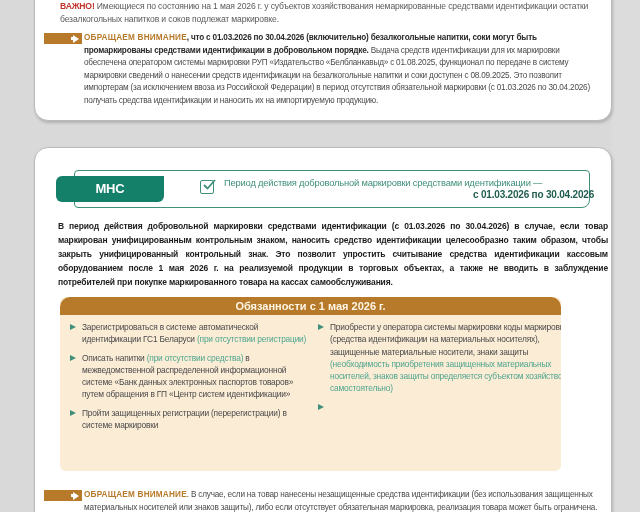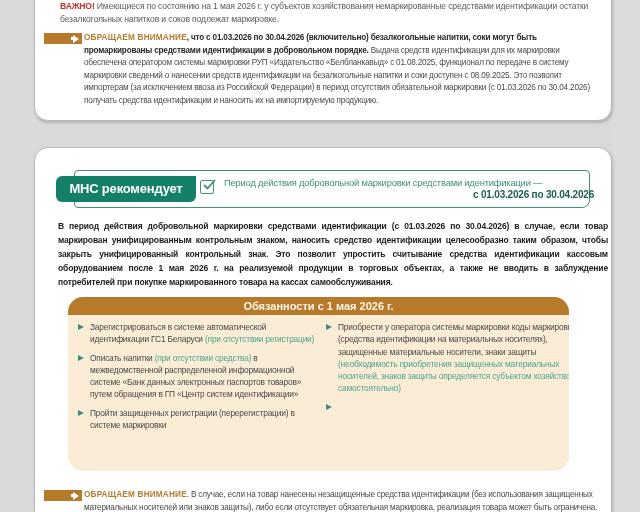--- a/index.html
+++ b/index.html
@@ -53,21 +53,21 @@
     }
     .notice-title { color: #b77a2a; font-weight: bold; letter-spacing: 0.2px; }
     .notice-bold { color: #2a2a2a; font-weight: bold; }
 
     .rec-frame {
       position: absolute; left: 74px; top: 170px; width: 516px; height: 38px;
       border: 1.3px solid #3f8f7b; border-radius: 4px 4px 8px 4px;
       border-left: 1.3px solid #3f8f7b;
     }
     .rec-badge {
-      position: absolute; left: 56px; top: 176px; width: 140px; height: 26px;
+      position: absolute; left: 56px; top: 176px; width: 108px; height: 26px;
       background: #14806a; color: #ffffff;
       border-radius: 6px 0 6px 6px;
       font-size: 13px; font-weight: bold; line-height: 26px; text-align: center;
       letter-spacing: -0.2px;
     }
     .rec-check {
       position: absolute; left: 200px; top: 180px; width: 14px; height: 14px;
       border: 1.5px solid #3f8f7b; border-radius: 2px; background: #fff;
     }
     .rec-check svg { position: absolute; left: 1px; top: -3px; }
@@ -77,22 +77,22 @@
     }
     .rec-date { display: block; color: #1f5d50; font-weight: bold; font-size: 10px; text-align: right; }
 
     .para {
       position: absolute; left: 58px; top: 219px; width: 550px;
       font-size: 8.5px; line-height: 14px; color: #1c1c1c; font-weight: bold;
       text-align: justify; letter-spacing: -0.15px;
     }
 
     .duties {
-      position: absolute; left: 68px; top: 297px; width: 501px; height: 174px;
-      background: #fbecd6; border-radius: 15px; overflow: hidden;
+      position: absolute; left: 60px; top: 297px; width: 501px; height: 174px;
+      background: #fbecd6; border-radius: 6px; overflow: hidden;
     }
     .duties-head {
       height: 18px; background: #b77a2a; color: #fff6e6;
       font-size: 11px; font-weight: bold; text-align: center; line-height: 18px;
       border-radius: 10px 10px 0 0;
     }
     .col { position: absolute; top: 24px; font-size: 8.4px; line-height: 12.3px; color: #4a4a4a; letter-spacing: -0.2px; }
     .col-left { left: 8px; width: 240px; }
     .col-right { left: 256px; width: 272px; }
     .duty { position: relative; padding-left: 14px; margin-bottom: 6px; }

